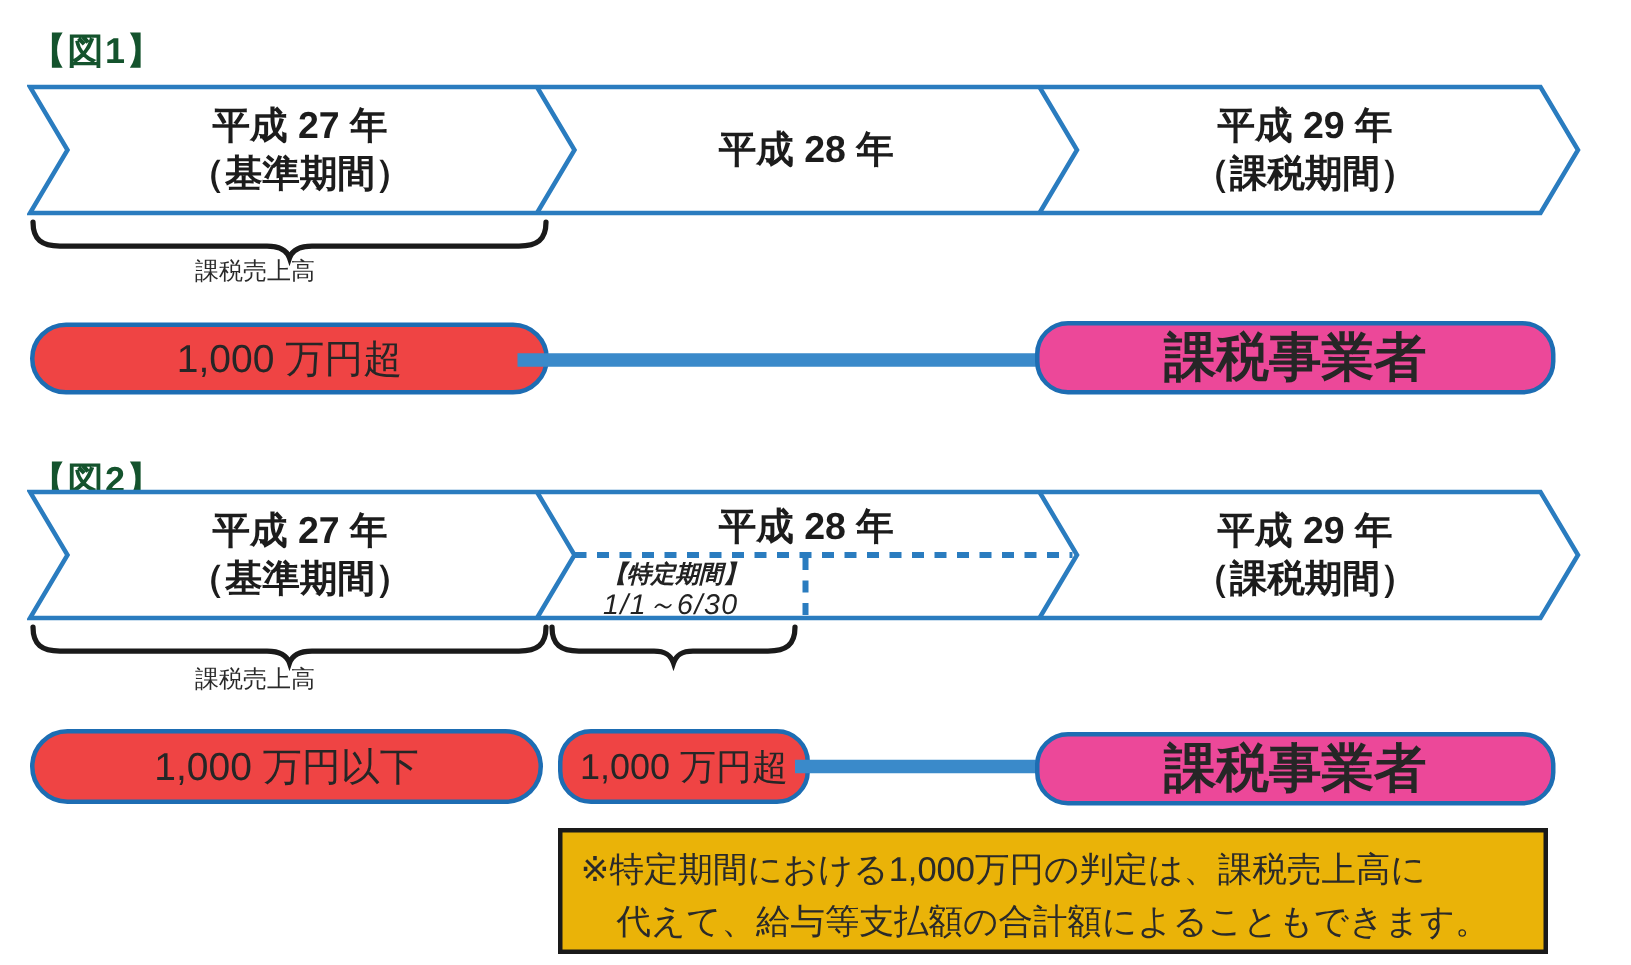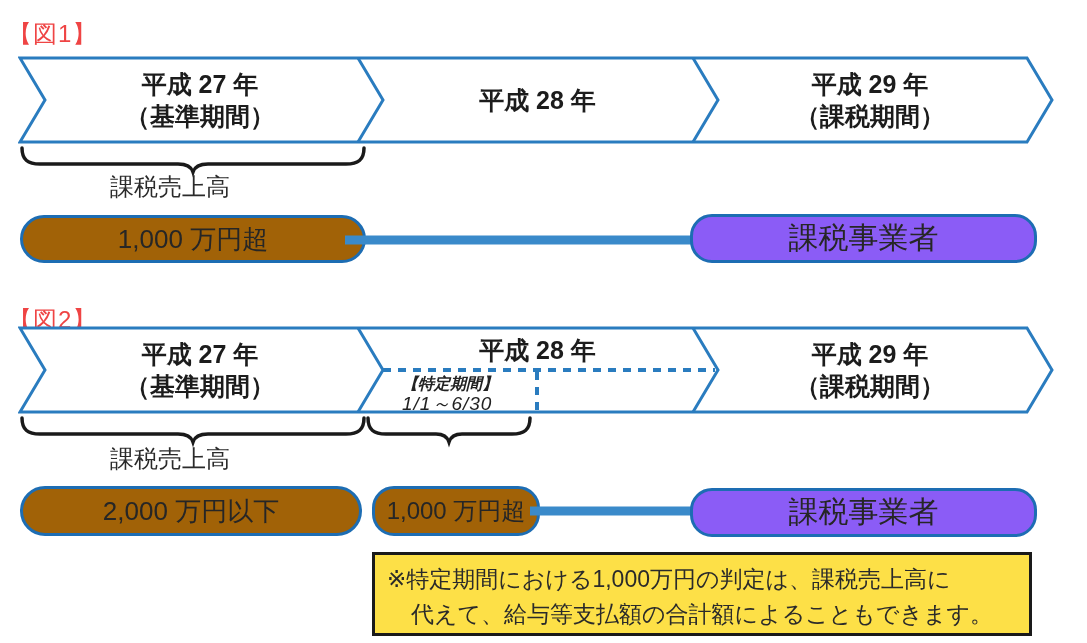--- a/index.html
+++ b/index.html
@@ -1,32 +1,32 @@
 <!DOCTYPE html>
 <html><head>
 <meta charset="utf-8">
 <style>
   html,body{margin:0;padding:0;background:#ffffff;}
   body{font-family:"Liberation Sans","DejaVu Sans",sans-serif;color:#1f1f1f;}
   .canvas{position:relative;width:1087px;height:643px;background:#ffffff;overflow:hidden;}
   .abs{position:absolute;}
-  .fig-label{font-size:24px;font-weight:normal;color:#ef4444;letter-spacing:1px;}
+  .fig-label{font-size:24px;font-weight:bold;color:#14532d;letter-spacing:1px;margin-left:12px;}
   .seg-label{display:flex;flex-direction:column;align-items:center;justify-content:center;
              text-align:center;font-size:25px;font-weight:bold;line-height:32px;color:#1c1c1c;}
   .seg-label-top{display:flex;align-items:center;justify-content:center;text-align:center;
              font-size:25px;font-weight:bold;color:#1c1c1c;}
-  .brace-label{font-size:24px;color:#2a2a2a;text-align:center;}
-  .amount-box{box-sizing:border-box;background:#a16207;border:3px solid #1d6db3;border-radius:26px;
+  .brace-label{font-size:16px;color:#2a2a2a;text-align:center;}
+  .amount-box{box-sizing:border-box;background:#ef4444;border:3px solid #1d6db3;border-radius:26px;
               display:flex;align-items:center;justify-content:center;font-size:26px;color:#262626;}
   .amount-box.small{font-size:24px;border-radius:22px;}
-  .result-box{box-sizing:border-box;background:#8b5cf6;border:3px solid #1d6db3;border-radius:22px;
-              display:flex;align-items:center;justify-content:center;font-size:30px;color:#262626;}
+  .result-box{box-sizing:border-box;background:#ec4899;border:3px solid #1d6db3;border-radius:22px;
+              display:flex;align-items:center;justify-content:center;font-size:35px;color:#262626;font-weight:bold;}
   .tokutei-title{font-size:16px;font-weight:bold;color:#222;line-height:19px;font-style:italic;}
   .tokutei-range{font-size:19px;color:#222;line-height:21px;letter-spacing:1px;font-style:italic;}
-  .note-box{box-sizing:border-box;border:3px solid #1a1a1a;background:#fde047;
+  .note-box{box-sizing:border-box;border:3px solid #1a1a1a;background:#eab308;
             padding:7px 10px 6px 12px;font-size:23px;line-height:35px;color:#2a2a2a;}
   .note-line2{padding-left:24px;}
 </style>
 </head>
 <body>
 
 <div class="canvas">
 
   <div class="abs fig-label" style="left:8px;top:18px;">【図1】</div>
 
@@ -92,21 +92,21 @@
 
   <svg class="abs" style="left:18px;top:416px;" width="352" height="32" viewBox="0 0 352 32">
     <path d="M4,2 C4,14 10,18 22,18 L160,18 C168,18 173,20 175,26 C177,20 182,18 190,18 L328,18 C340,18 346,14 346,2" fill="none" stroke="#1a1a1a" stroke-width="3.5" stroke-linecap="round"></path>
   </svg>
   <svg class="abs" style="left:364px;top:416px;" width="172" height="32" viewBox="0 0 172 32">
     <path d="M4,2 C4,14 10,18 22,18 L72,18 C79,18 83,20 85,26 C87,20 91,18 98,18 L148,18 C160,18 166,14 166,2" fill="none" stroke="#1a1a1a" stroke-width="3.5" stroke-linecap="round"></path>
   </svg>
 
   <div class="abs brace-label" style="left:20px;top:443px;width:300px;">課税売上高</div>
 
-  <div class="abs amount-box" style="left:20px;top:486px;width:342px;height:50px;">2,000 万円以下</div>
+  <div class="abs amount-box" style="left:20px;top:486px;width:342px;height:50px;">1,000 万円以下</div>
   <div class="abs amount-box small" style="left:372px;top:486px;width:168px;height:50px;">1,000 万円超</div>
 
   <svg class="abs" style="left:525px;top:496px;" width="225" height="30" viewBox="0 0 225 30">
     <line x1="5" y1="15" x2="176" y2="15" stroke="#3a8aca" stroke-width="9"></line>
     <polygon points="170,3 212,15 170,27" fill="#3a8aca"></polygon>
   </svg>
 
   <div class="abs result-box" style="left:690px;top:488px;width:347px;height:49px;">課税事業者</div>
 
   <div class="abs note-box" style="left:372px;top:552px;width:660px;height:84px;">

